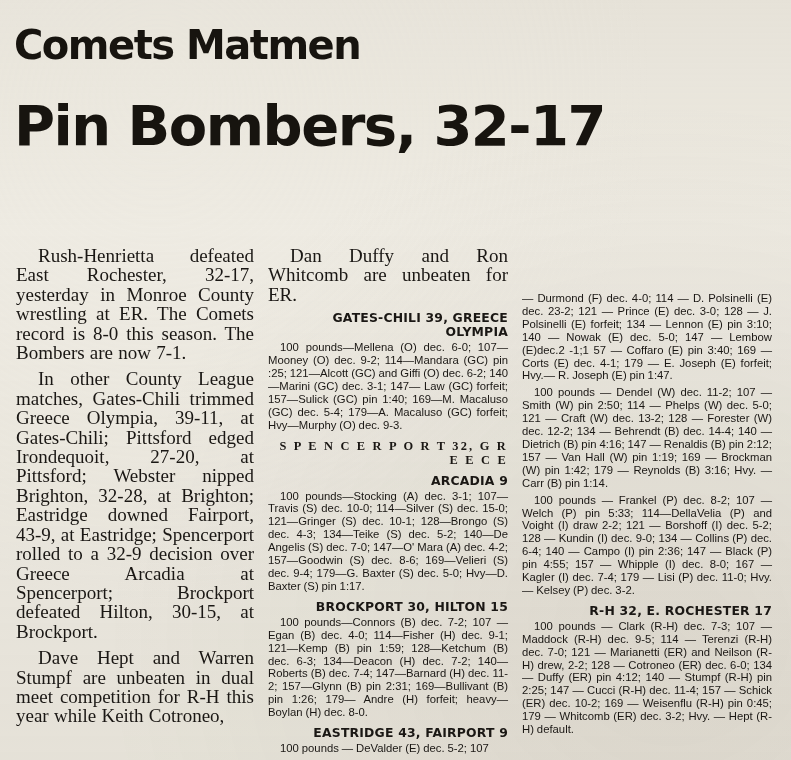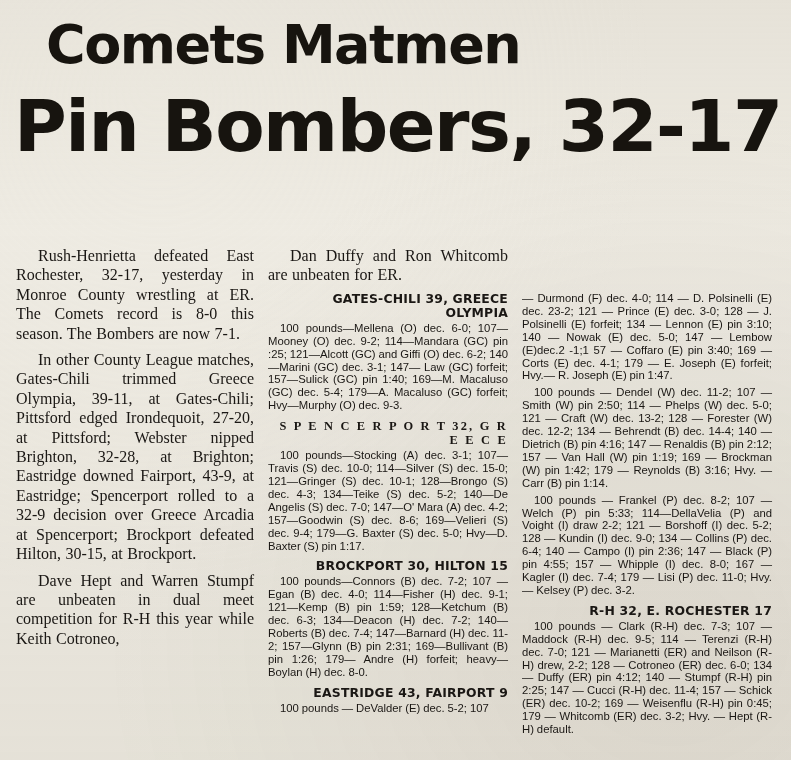--- a/index.html
+++ b/index.html
@@ -30,27 +30,26 @@
     position: absolute;
     left: 14px;
     top: 6px;
     width: 765px;
     font-family: "DejaVu Sans", sans-serif;
     font-weight: bold;
     color: #17140f;
     letter-spacing: -1.5px;
   }
   .headline .line1 {
-    font-size: 54px;
+    font-size: 40px;
     line-height: 78px;
     white-space: nowrap;
-    margin-left: 32px;
   }
   .headline .line2 {
-    font-size: 72px;
+    font-size: 56px;
     line-height: 84px;
     white-space: nowrap;
   }
   .columns {
     position: absolute;
     left: 16px;
     top: 246px;
     width: 762px;
     height: 505px;
     display: flex;
@@ -60,21 +59,21 @@
     width: 244px;
     font-size: 12.6px;
     line-height: 14.6px;
   }
   .col.c1 { width: 238px; }
   .col.c2 { width: 240px; }
   .col.c3 { width: 250px; }
 
   .body-par {
     font-family: "Liberation Serif", serif;
-    font-size: 16px;
+    font-size: 19px;
     line-height: 19.4px;
     text-align: justify;
     text-indent: 22px;
     margin: 0 0 7px 0;
     word-spacing: 0.5px;
   }
   .bout-head {
     font-family: "DejaVu Sans", sans-serif;
     font-weight: bold;
     font-size: 12.4px;
@@ -117,20 +116,21 @@
     <p class="body-par">Dave Hept and Warren Stumpf are unbeaten in dual meet competition for R-H this year while Keith Cotroneo,</p>
   </div>
 
   <div class="col c2">
     <p class="body-par">Dan Duffy and Ron Whitcomb are unbeaten for ER.</p>
 
     <div class="bout-head">GATES-CHILI 39, GREECE OLYMPIA</div>
     <p class="bout-body">100 pounds—Mellena (O) dec. 6-0; 107—Mooney (O) dec. 9-2; 114—Mandara (GC) pin :25; 121—Alcott (GC) and Giffi (O) dec. 6-2; 140—Marini (GC) dec. 3-1; 147— Law (GC) forfeit; 157—Sulick (GC) pin 1:40; 169—M. Macaluso (GC) dec. 5-4; 179—A. Macaluso (GC) forfeit; Hvy—Murphy (O) dec. 9-3.</p>
 
     <div class="bout-head spread">S P E N C E R P O R T   32,   G R E E C E</div>
+    <div class="bout-head">ARCADIA 9</div>
     <p class="bout-body">100 pounds—Stocking (A) dec. 3-1; 107—Travis (S) dec. 10-0; 114—Silver (S) dec. 15-0; 121—Gringer (S) dec. 10-1; 128—Brongo (S) dec. 4-3; 134—Teike (S) dec. 5-2; 140—De Angelis (S) dec. 7-0; 147—O' Mara (A) dec. 4-2; 157—Goodwin (S) dec. 8-6; 169—Velieri (S) dec. 9-4; 179—G. Baxter (S) dec. 5-0; Hvy—D. Baxter (S) pin 1:17.</p>
 
     <div class="bout-head">BROCKPORT 30, HILTON 15</div>
     <p class="bout-body">100 pounds—Connors (B) dec. 7-2; 107 —Egan (B) dec. 4-0; 114—Fisher (H) dec. 9-1; 121—Kemp (B) pin 1:59; 128—Ketchum (B) dec. 6-3; 134—Deacon (H) dec. 7-2; 140—Roberts (B) dec. 7-4; 147—Barnard (H) dec. 11-2; 157—Glynn (B) pin 2:31; 169—Bullivant (B) pin 1:26; 179— Andre (H) forfeit; heavy—Boylan (H) dec. 8-0.</p>
 
     <div class="bout-head">EASTRIDGE 43, FAIRPORT 9</div>
     <p class="bout-body">100 pounds — DeValder (E) dec. 5-2; 107</p>
   </div>
 
   <div class="col c3">

